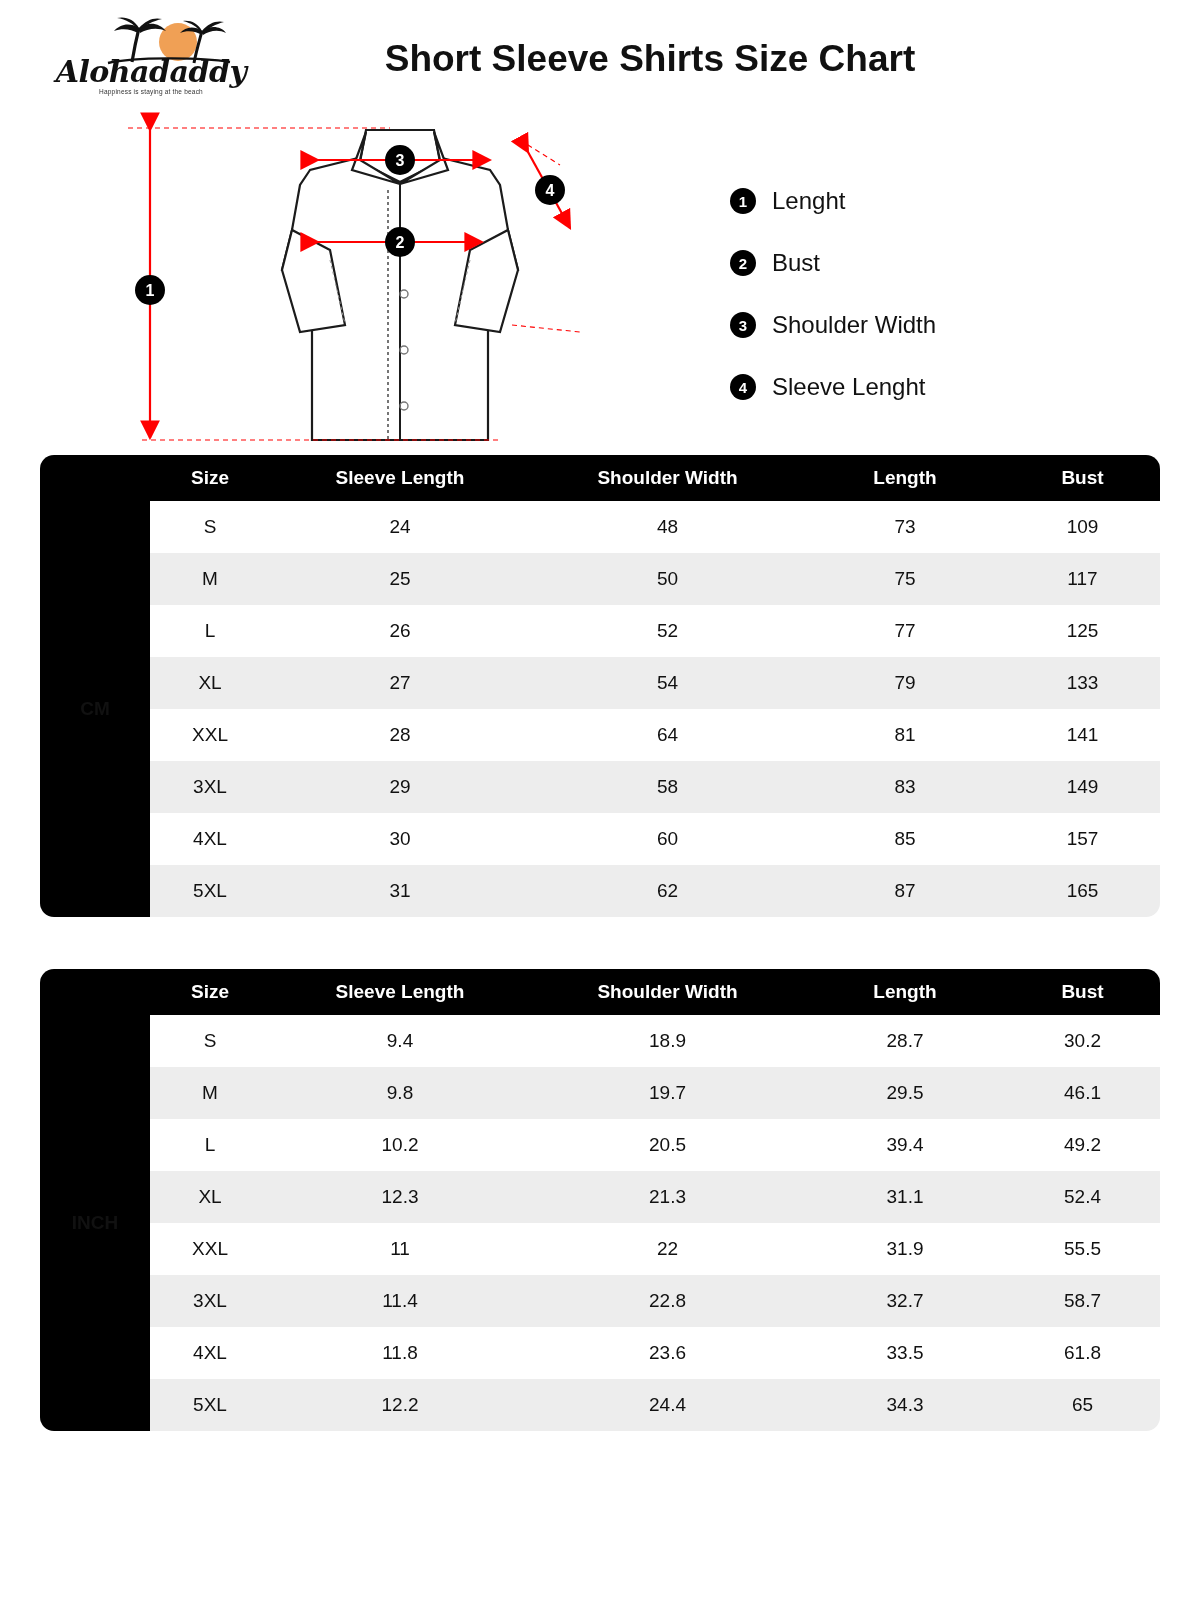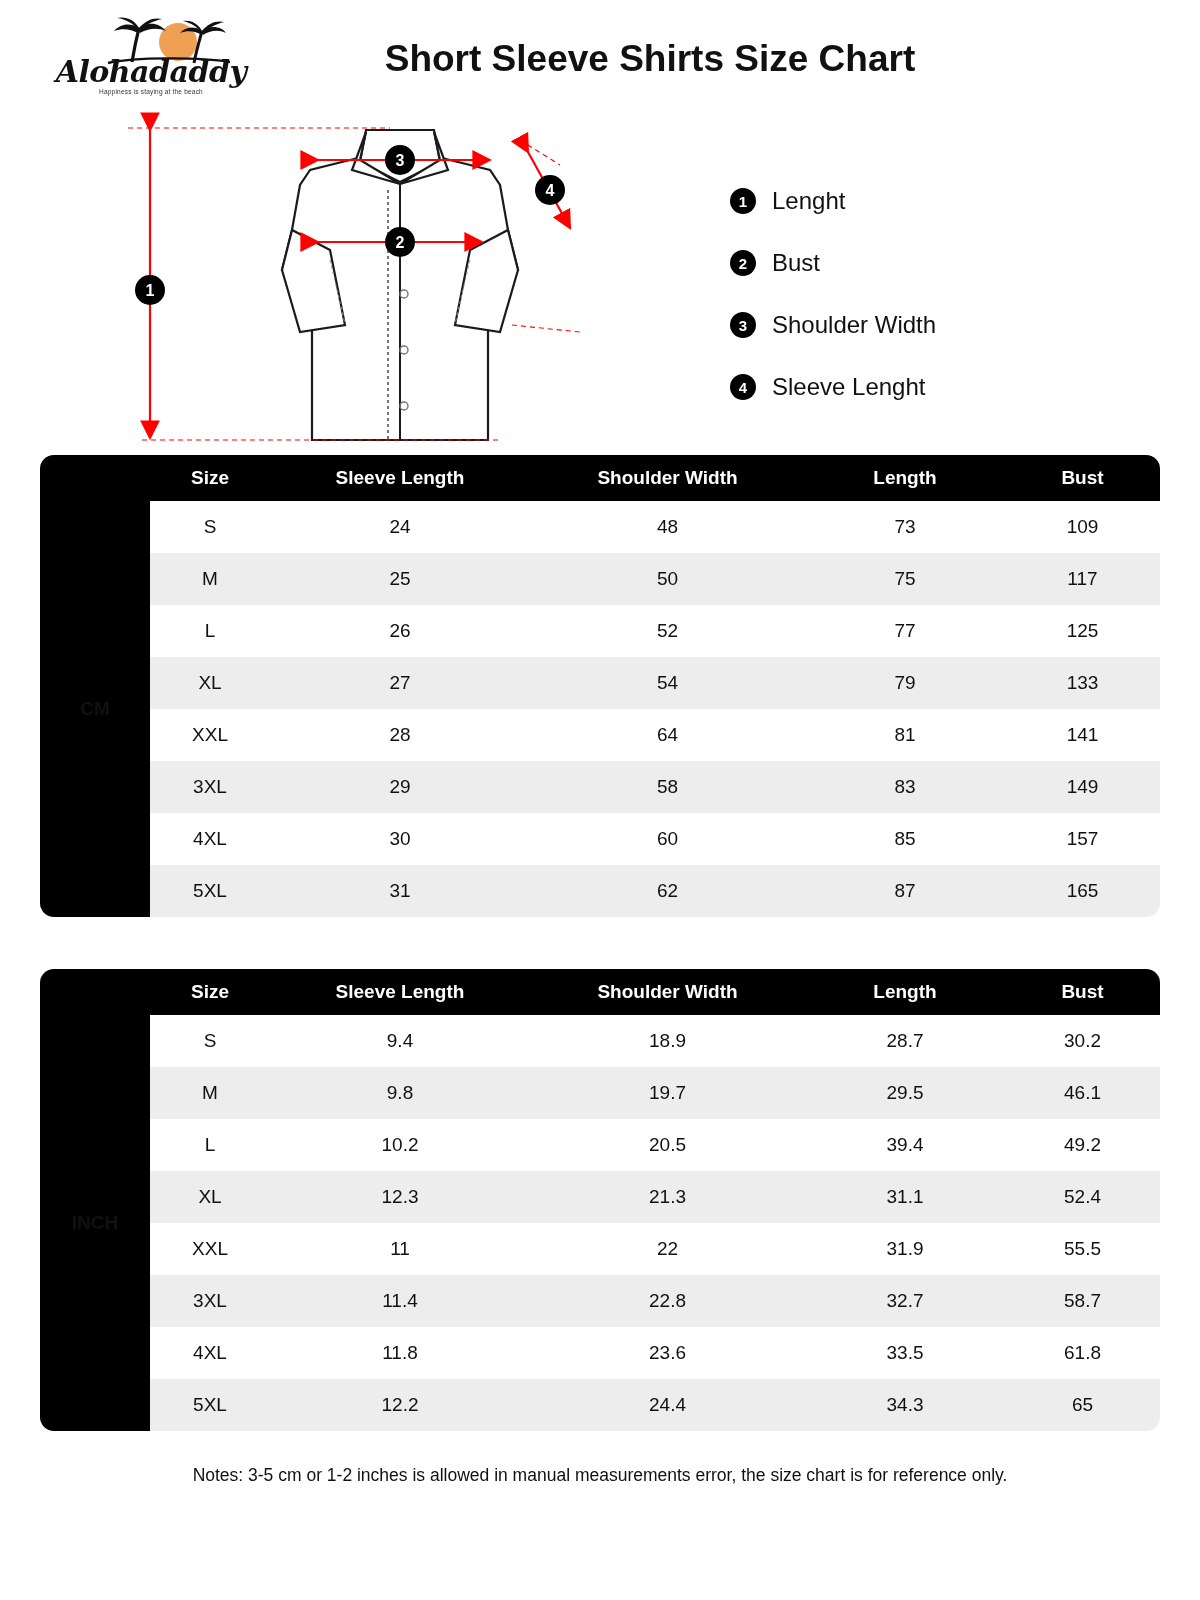--- a/index.html
+++ b/index.html
@@ -441,15 +441,14 @@
           <td class="data">5XL</td>
           <td class="data">12.2</td>
           <td class="data">24.4</td>
           <td class="data">34.3</td>
           <td class="data">65</td>
         </tr>
       </tbody>
     </table>
   </div>
 
-  <div class="notes">Notes: 3-5 cm or 1-2 inches is allowed in manual measurements error, the size chart is for reference only.</div>
 
 </div>
 
 </body></html>

